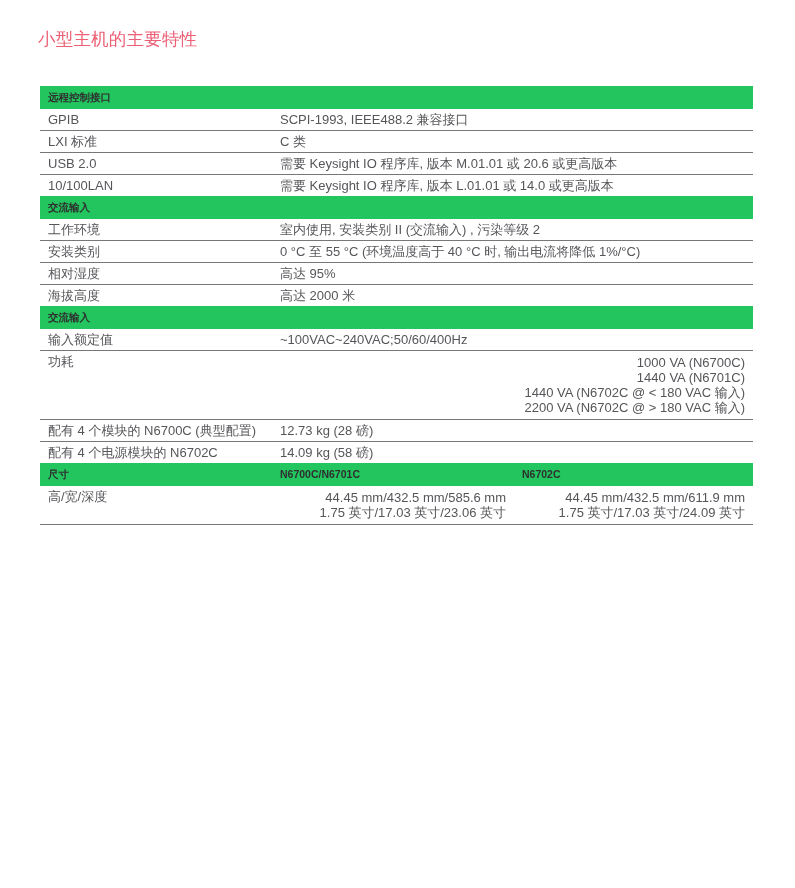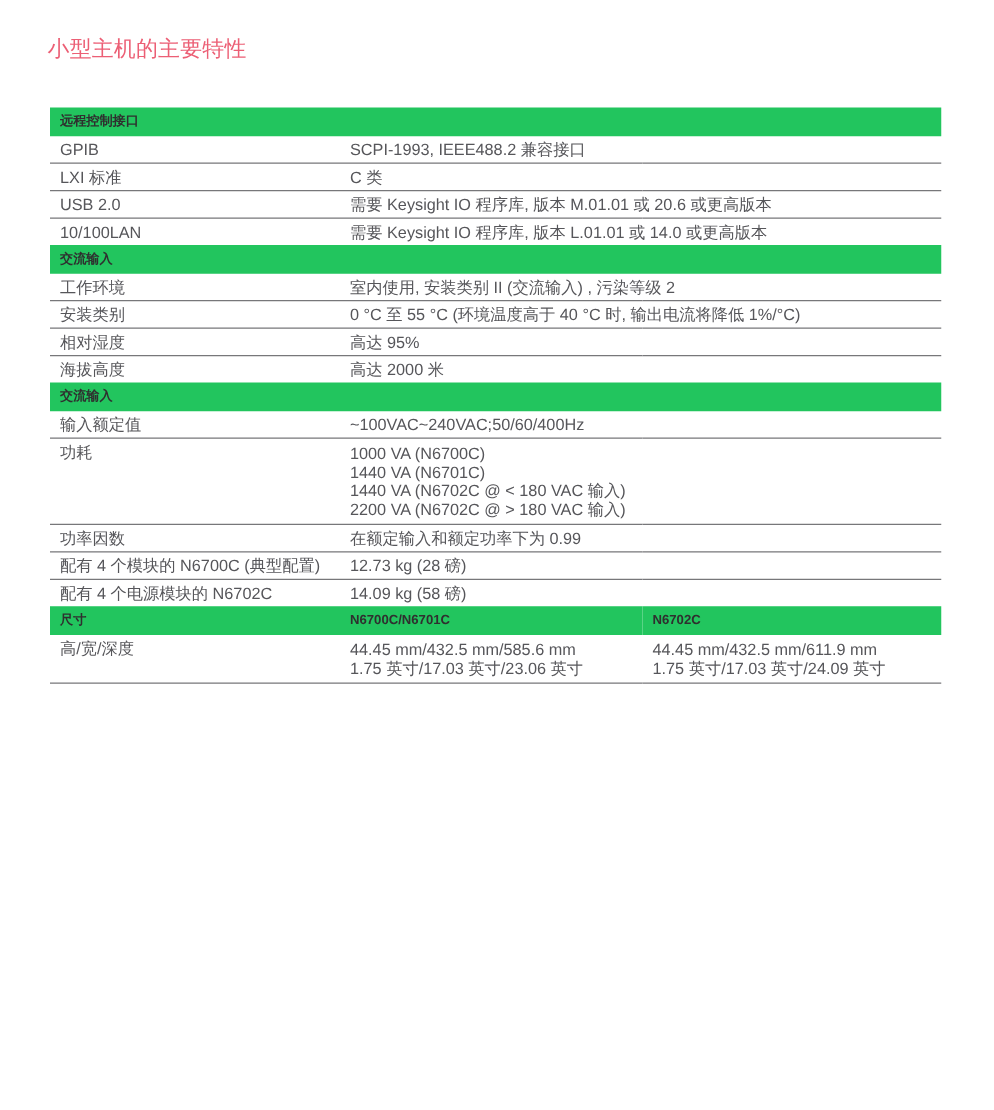--- a/index.html
+++ b/index.html
@@ -58,21 +58,21 @@
   }
   .spec-table tr.section-head td {
     border-bottom: none;
   }
   .spec-table tr.no-rule td {
     border-bottom: none;
   }
   .col-label { width: 232px; }
   .col-val1  { width: 242px; }
   .col-val2  { width: 239px; }
-  .multi div { padding: 1px 0 1px 0; }
+  .multi div { padding: 1px 0 1px 0; text-align: right; }
 </style>
 </head>
 <body>
 
 <div class="page">
 
   <h1 class="page-title">小型主机的主要特性</h1>
 
   <table class="spec-table">
     <colgroup>
@@ -131,24 +131,20 @@
       </tr>
       <tr>
         <td>功耗</td>
         <td class="multi" colspan="2">
             <div>1000 VA (N6700C)</div>
             <div>1440 VA (N6701C)</div>
             <div>1440 VA (N6702C @ &lt; 180 VAC 输入)</div>
             <div>2200 VA (N6702C @ &gt; 180 VAC 输入)</div>
           </td>
       </tr>
-      <tr>
-        <td>功率因数</td>
-        <td colspan="2">在额定输入和额定功率下为 0.99</td>
-      </tr>
 
       <tr>
         <td>配有 4 个模块的 N6700C (典型配置)</td>
         <td colspan="2">12.73 kg (28 磅)</td>
       </tr>
       <tr class="no-rule">
         <td>配有 4 个电源模块的 N6702C</td>
         <td colspan="2">14.09 kg (58 磅)</td>
       </tr>
 

